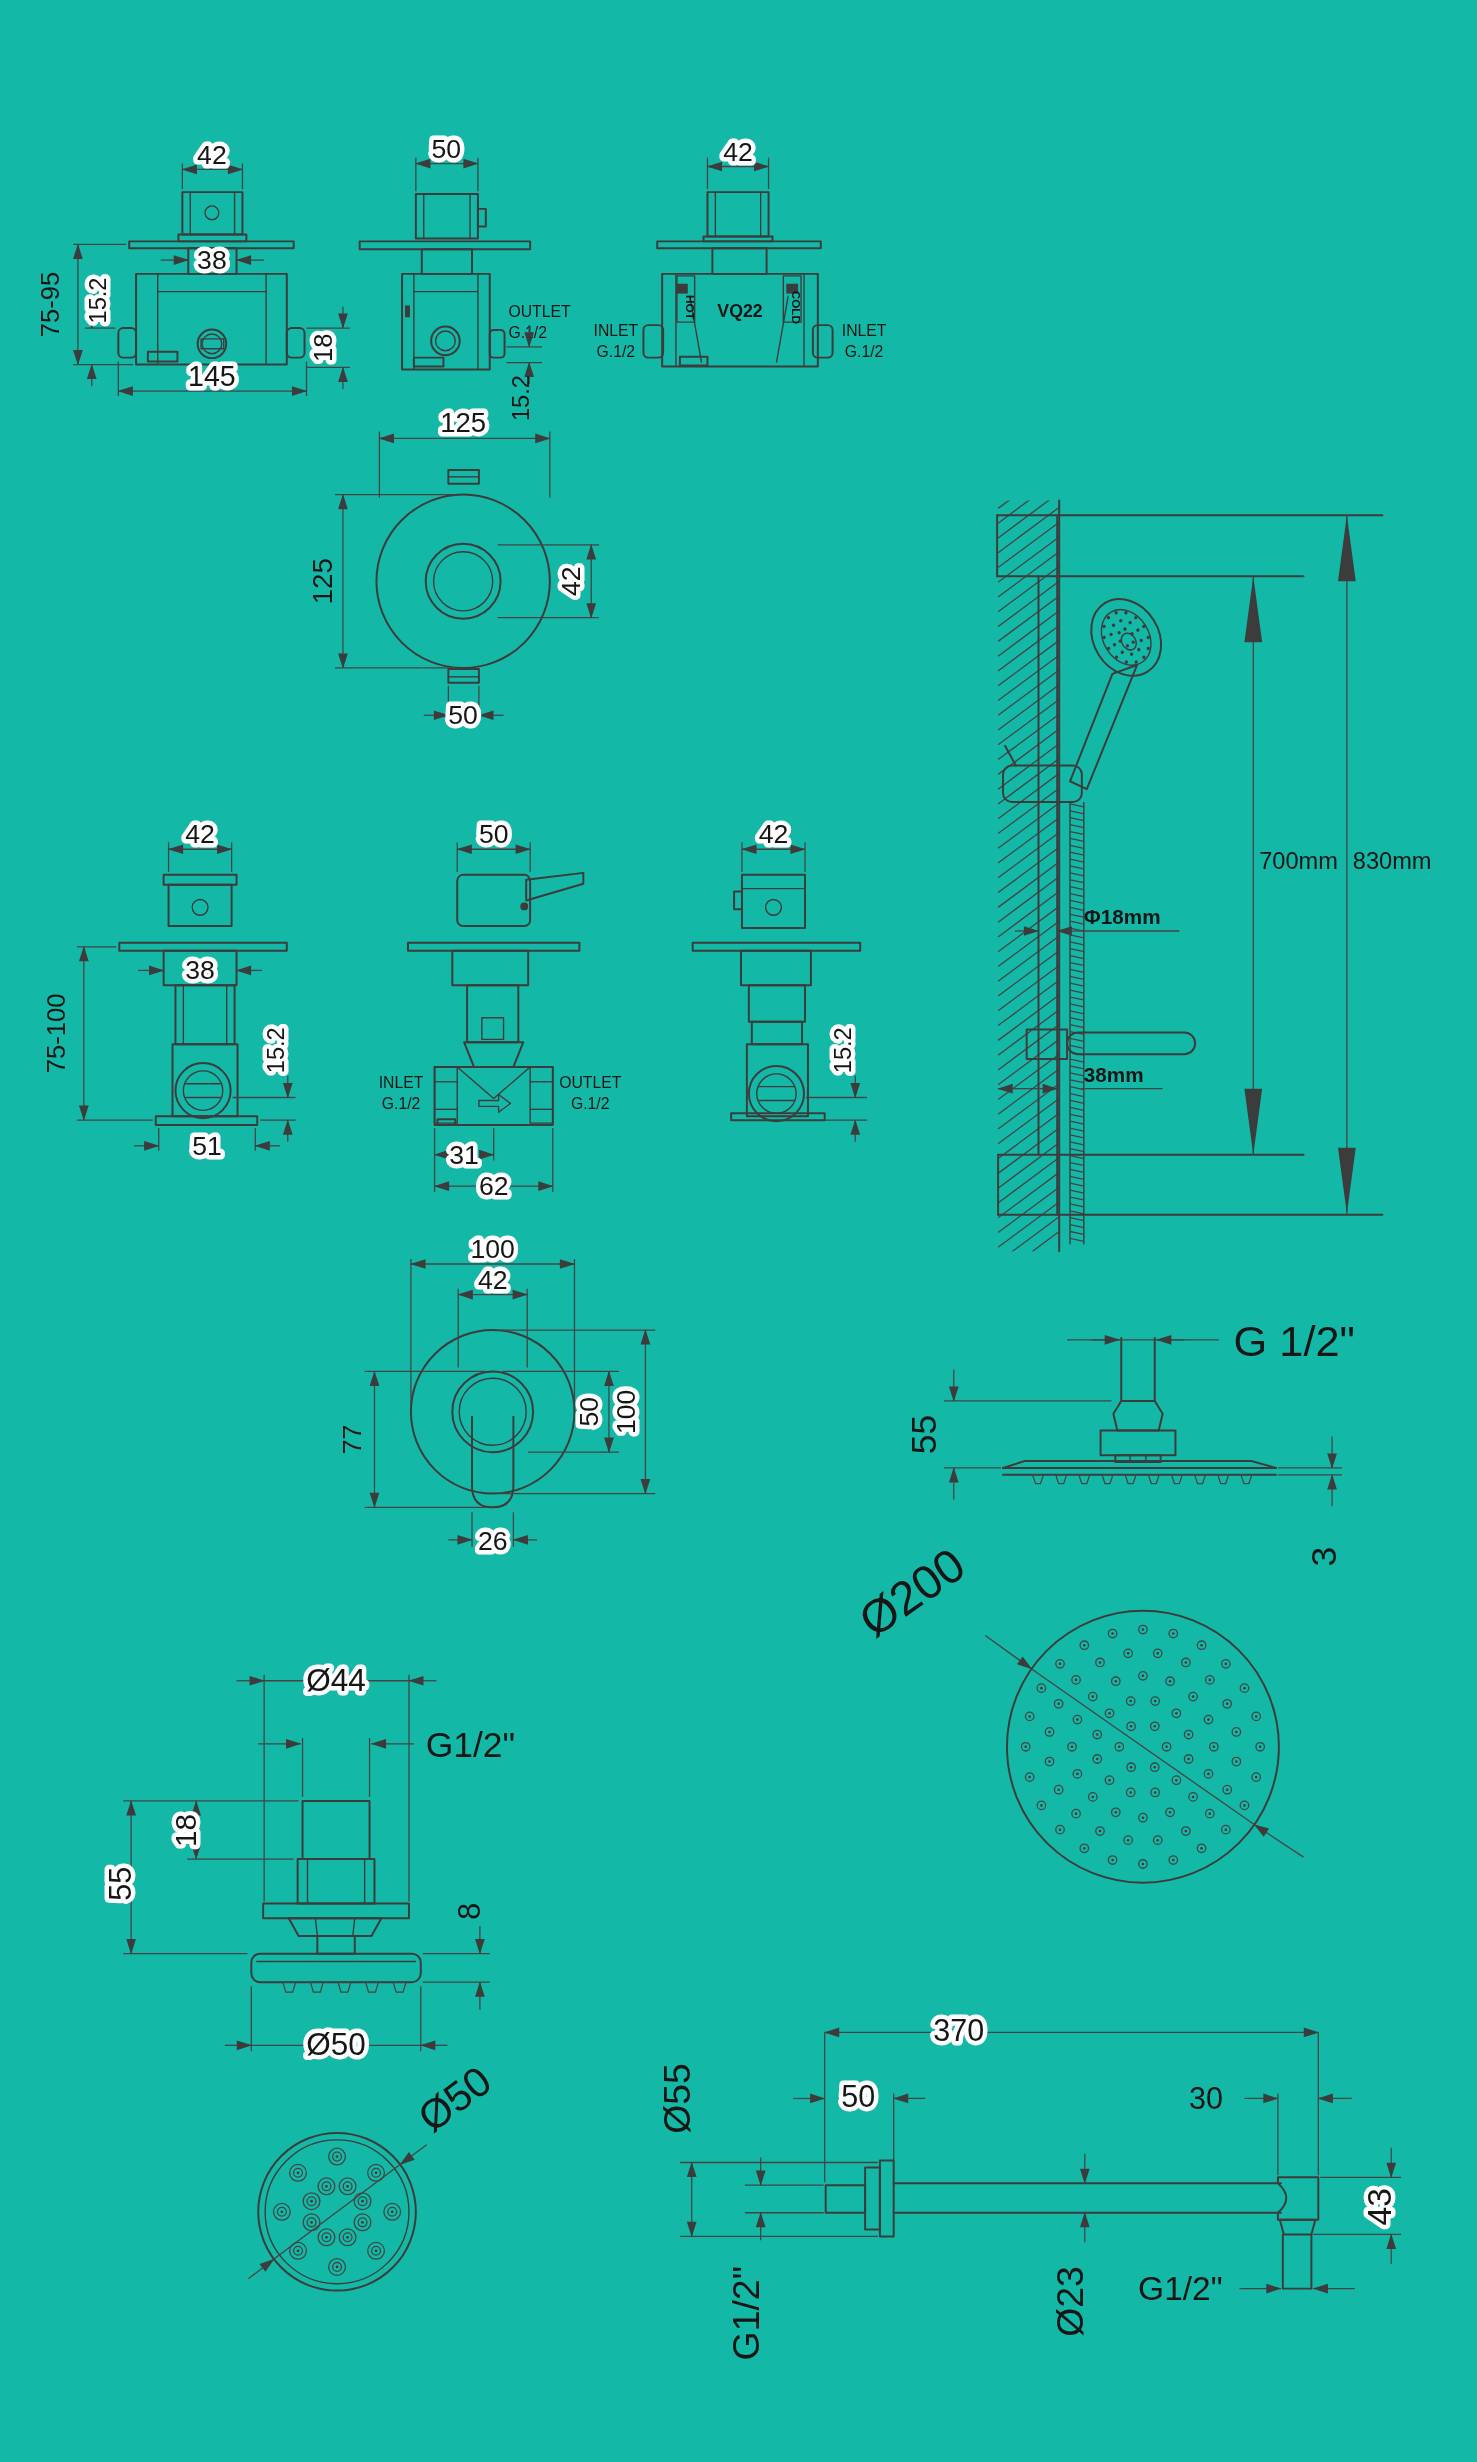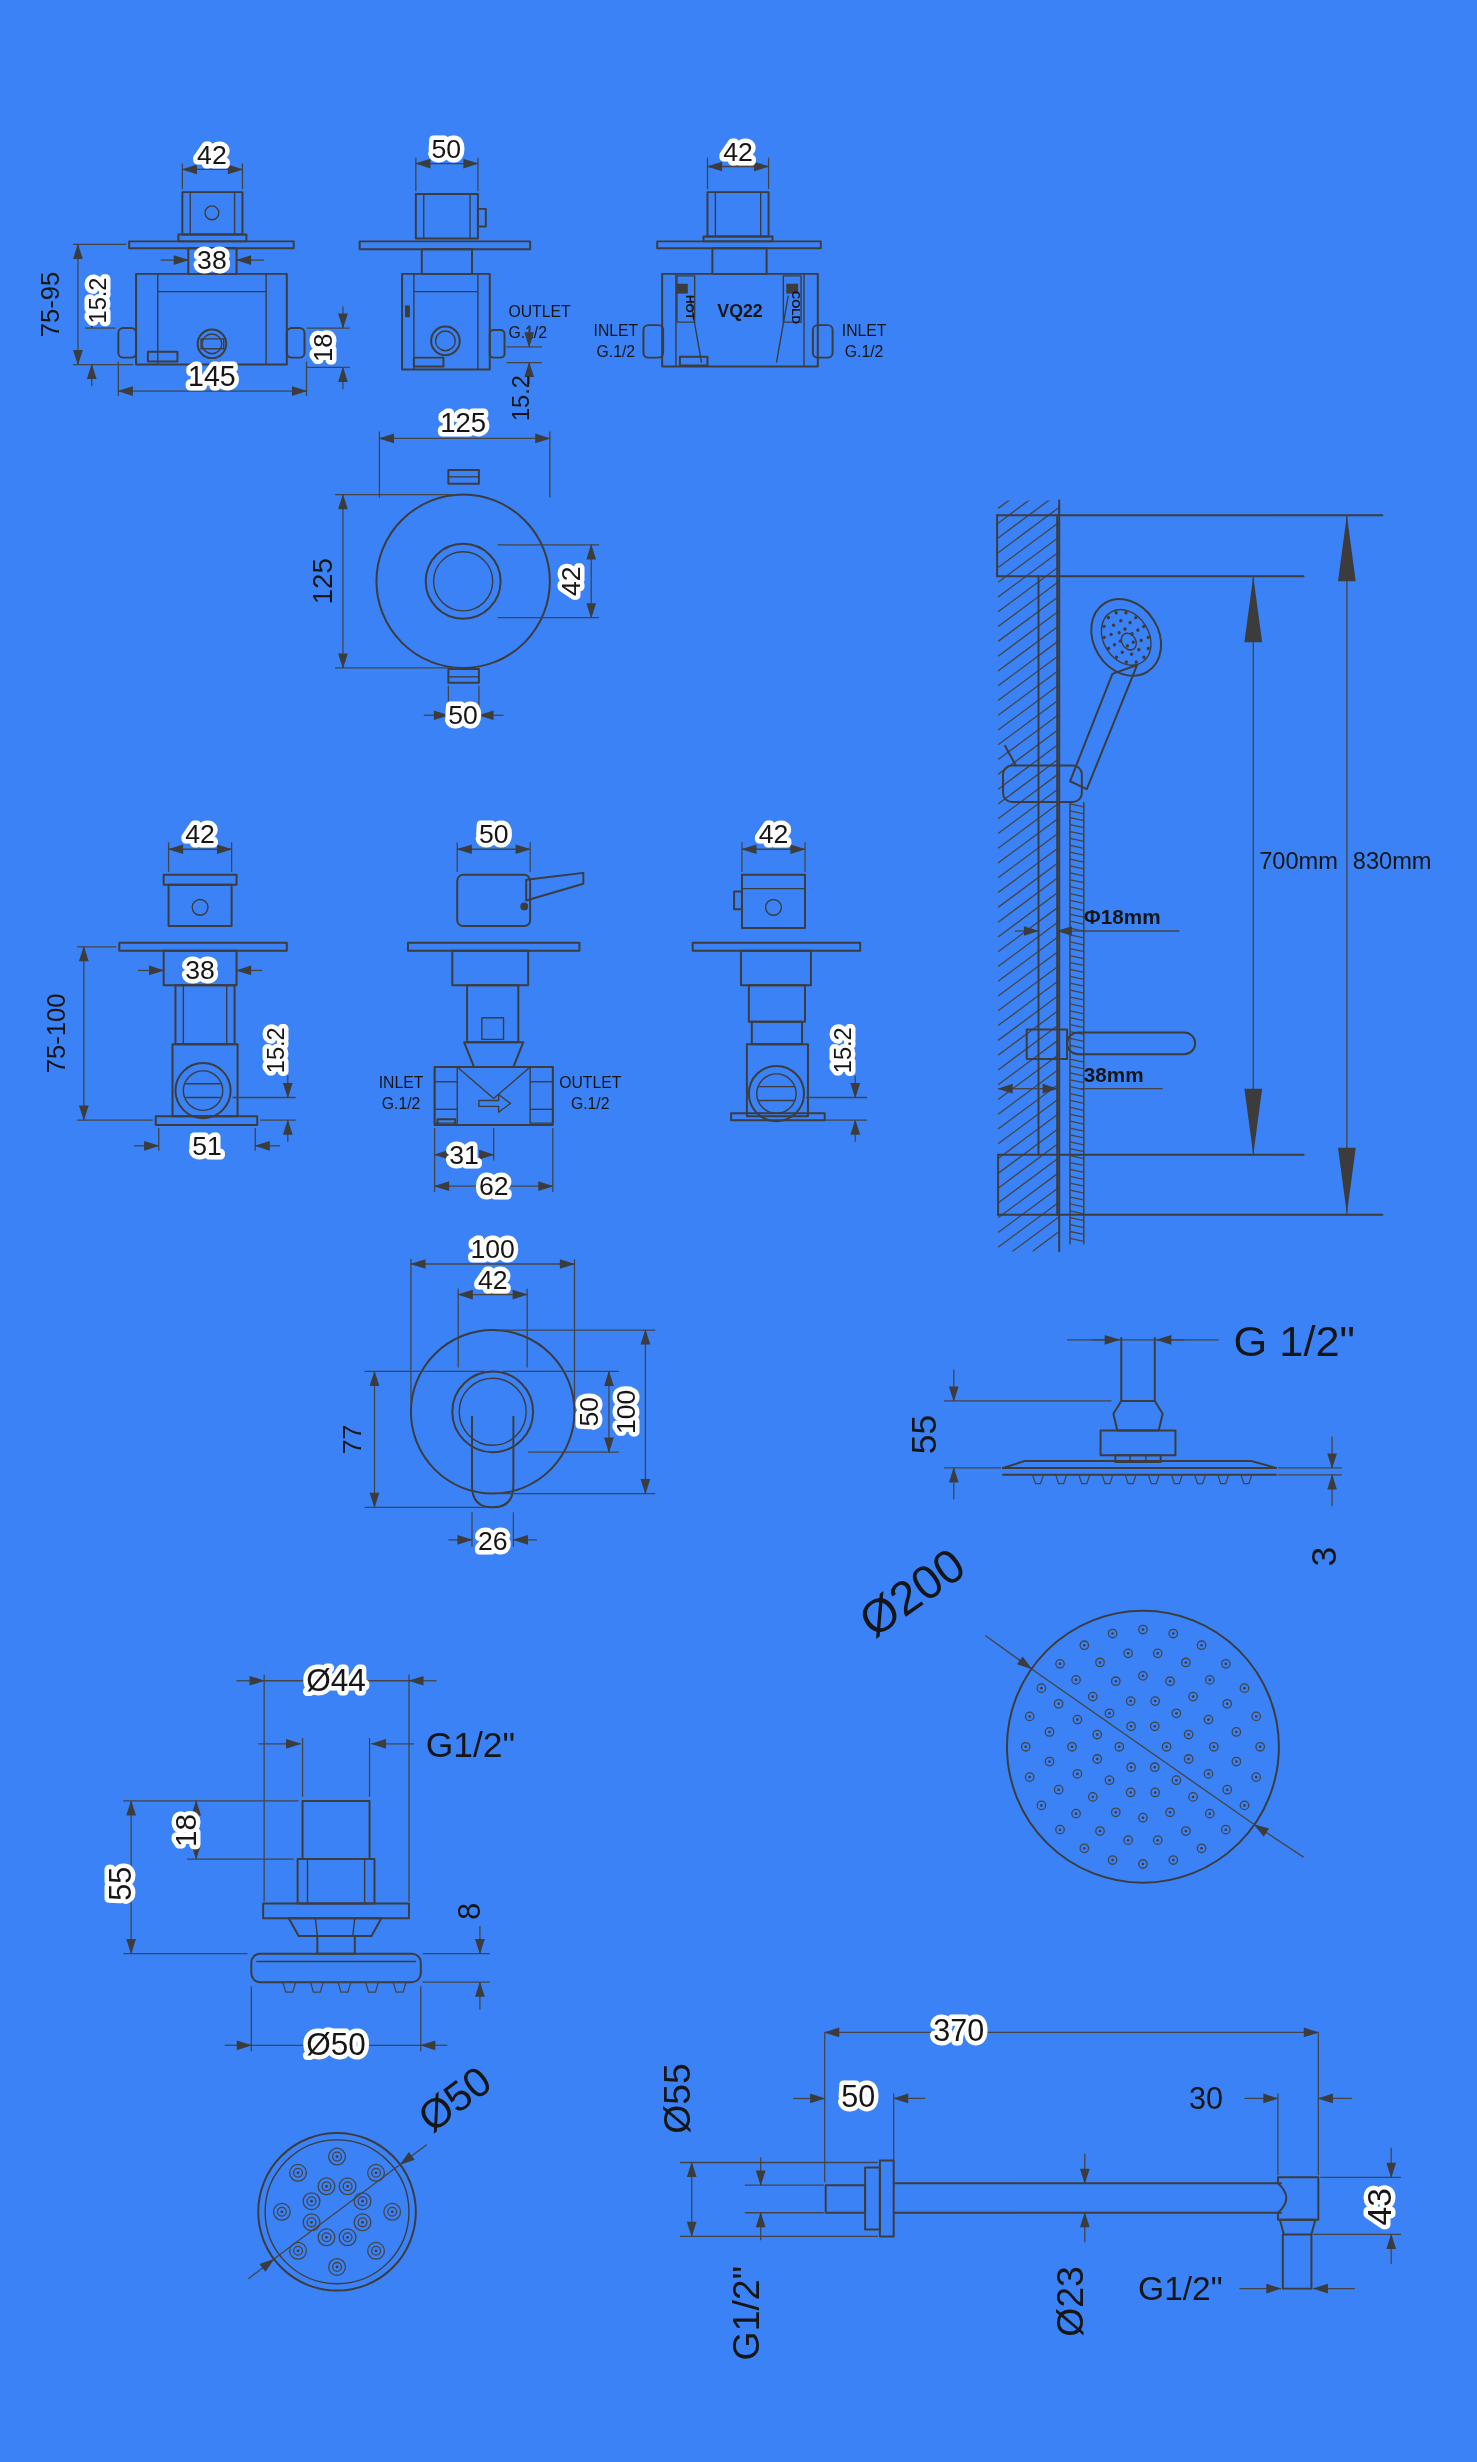--- a/index.html
+++ b/index.html
@@ -1,16 +1,16 @@
 <!DOCTYPE html>
 <html><head>
 <meta charset="utf-8">
 <style>
   html,body{margin:0;padding:0;background:#fff;}
-  #sheet{position:relative;width:1478px;height:2463px;background:#3b82f6;overflow:hidden;}
+  #sheet{position:relative;width:1478px;height:2463px;background:#14b8a6;overflow:hidden;}
   svg text{font-family:"Liberation Sans",sans-serif;fill:#161616;}
   .ln{stroke:#3c3c3c;stroke-width:2;fill:none;stroke-linejoin:round;stroke-linecap:round;}
   .lt{stroke:#3c3c3c;stroke-width:1.4;fill:none;stroke-linejoin:round;}
   .tn{stroke:#444;stroke-width:1.3;fill:none;}
   .fl{fill:#3c3c3c;stroke:none;}
   .halo{paint-order:stroke;stroke:#ffffff;stroke-width:9px;stroke-linejoin:round;}
   .bold{font-weight:bold;}
 </style>
 </head>
 <body>

